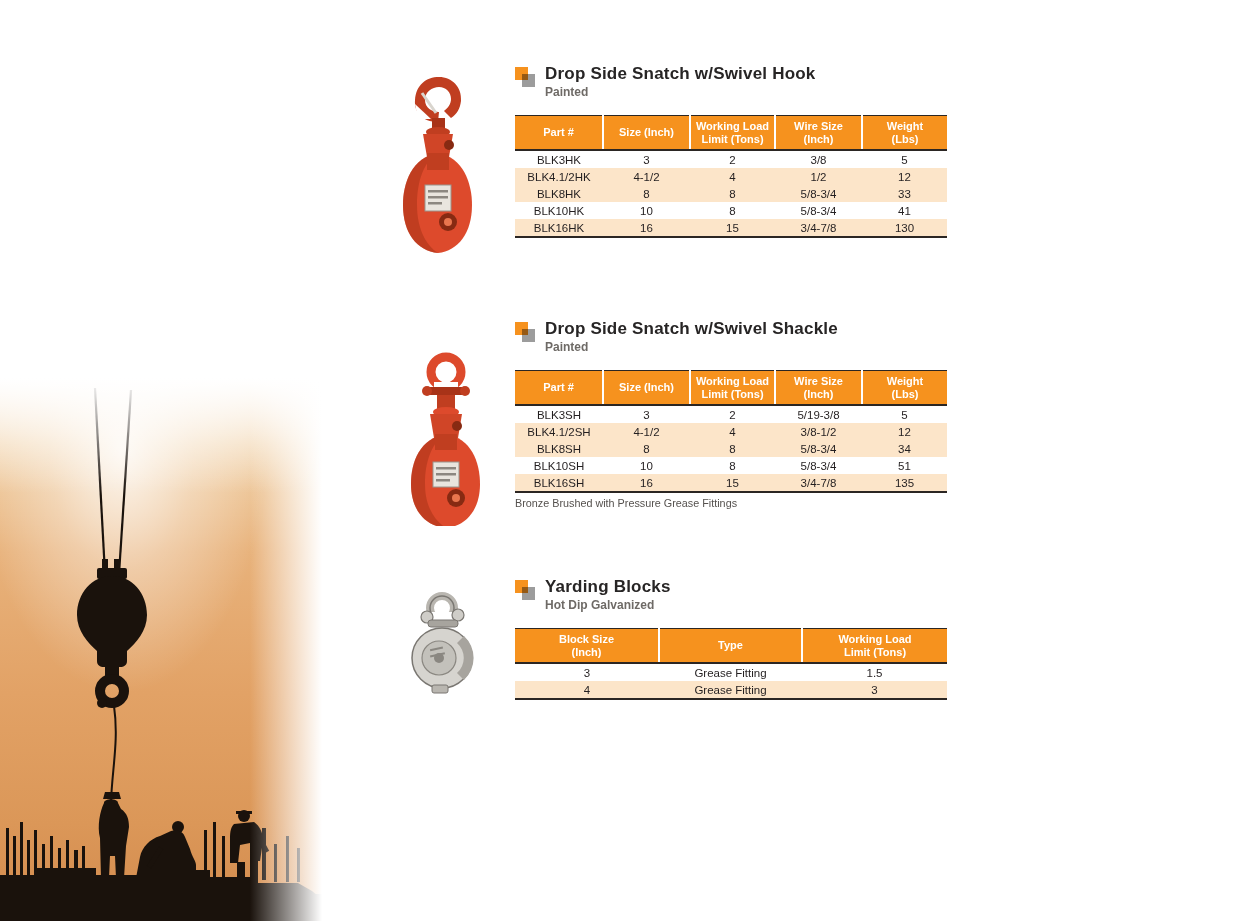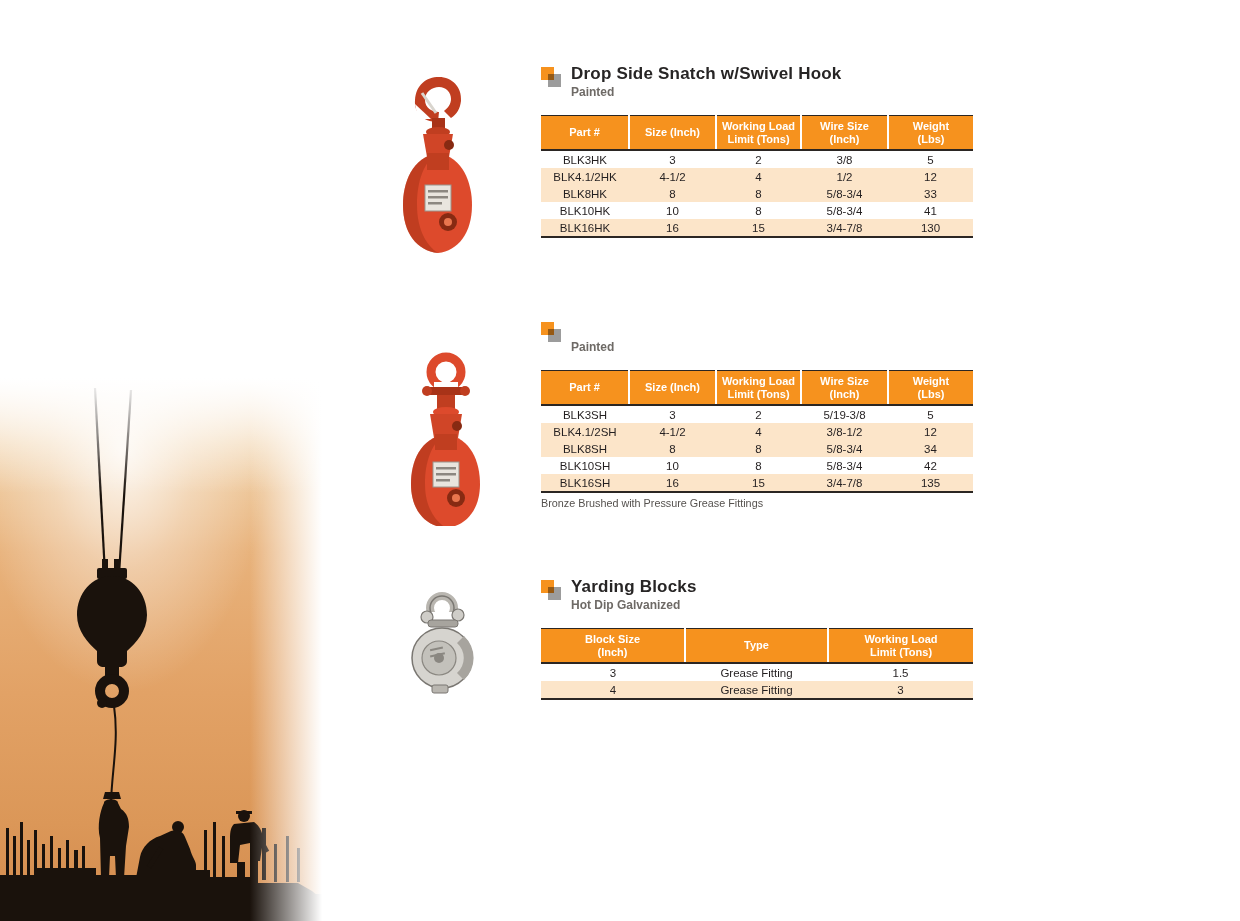--- a/index.html
+++ b/index.html
@@ -21,21 +21,21 @@
   
   .photo{position:absolute;left:0;top:378px;width:322px;height:543px;}
   .photo svg{display:block;width:100%;height:100%;}
   
   .product{position:absolute;}
   .product svg{display:block;width:100%;height:100%;}
   #product-hook{left:391px;top:64px;width:94px;height:204px;}
   #product-shackle{left:396px;top:346px;width:100px;height:180px;}
   #product-yarding{left:404px;top:584px;width:78px;height:120px;}
   
-  .section{position:absolute;left:541px;width:432px;}
+  .section{position:absolute;left:515px;width:432px;}
   #section-hook{top:64px;}
   #section-shackle{top:319px;}
   #section-yarding{top:577px;}
   .sec-head{position:relative;height:51px;}
   .sq-icon{position:absolute;left:0;top:3px;width:20px;height:20px;}
   .sq-orange{position:absolute;left:0;top:0;width:13px;height:13px;background:var(--accent-orange);}
   .sq-gray{position:absolute;left:7px;top:7px;width:13px;height:13px;background:#9C9C9C;mix-blend-mode:multiply;}
   .sec-title{
     position:absolute;left:30px;top:0;margin:0;font-size:17px;line-height:20px;
     font-weight:bold;color:var(--title-text);letter-spacing:.2px;white-space:nowrap;
@@ -282,20 +282,21 @@
         </tbody>
       </table>
   </section>
 
   <section class="section" id="section-shackle">
     <div class="sec-head">
       <span class="sq-icon">
         <span class="sq-orange"></span>
         <span class="sq-gray"></span>
       </span>
+      <h2 class="sec-title">Drop Side Snatch w/Swivel Shackle</h2>
       <div class="sec-subtitle">Painted</div>
     </div>
     <table class="spec">
       <colgroup>
           <col style="width:88px">
           <col style="width:87px">
           <col style="width:85px">
           <col style="width:87px">
           <col style="width:85px">
         </colgroup>
@@ -331,21 +332,21 @@
             <td>8</td>
             <td>8</td>
             <td>5/8-3/4</td>
             <td>34</td>
           </tr>
           <tr>
             <td>BLK10SH</td>
             <td>10</td>
             <td>8</td>
             <td>5/8-3/4</td>
-            <td>42</td>
+            <td>51</td>
           </tr>
           <tr class="alt">
             <td>BLK16SH</td>
             <td>16</td>
             <td>15</td>
             <td>3/4-7/8</td>
             <td>135</td>
           </tr>
         </tbody>
       </table>

